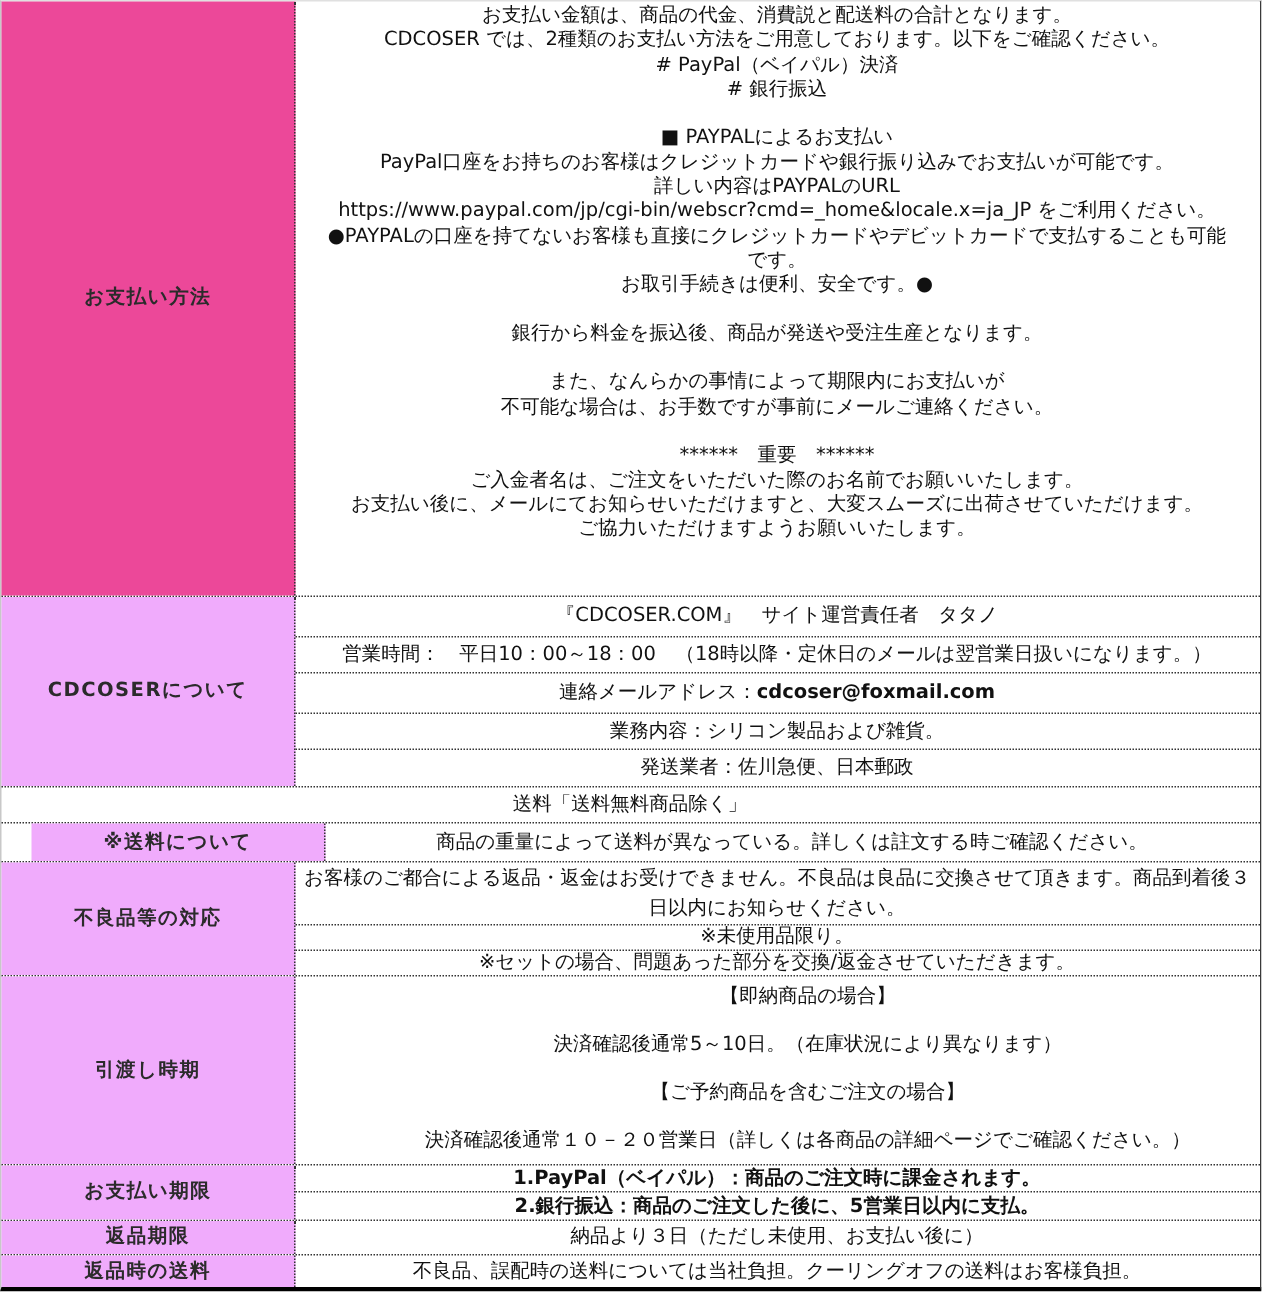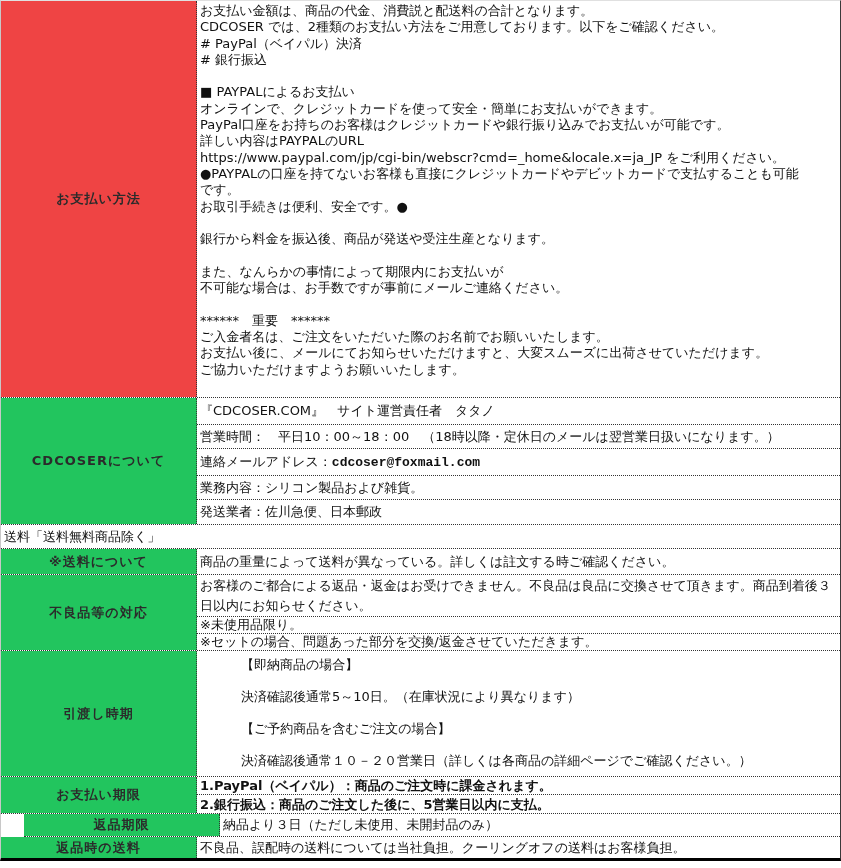--- a/index.html
+++ b/index.html
@@ -23,21 +23,21 @@
     border-bottom:1px dotted #333;
   }
   .row:last-child{border-bottom:none;}
   .label-cell{
     width:196px;
     flex:none;
     display:flex;
     align-items:center;
     justify-content:center;
     text-align:center;
-    background:#22c55e;
+    background:#f0abfc;
     border-right:1px dotted #333;
     font-weight:bold;
     color:#2b2b2b;
     letter-spacing:1px;
     line-height:16px;
     padding:0 4px;
     box-sizing:border-box;
   }
   .content-cell{
     flex:1;
@@ -46,67 +46,67 @@
     flex-direction:column;
   }
   .subrow{
     flex:1;
     display:flex;
     flex-direction:column;
     justify-content:center;
     border-bottom:1px dotted #333;
     padding:1px 4px 1px 3px;
     box-sizing:border-box;
+    text-align:center;
   }
   .subrow:last-child{border-bottom:none;}
   .line{line-height:16px;}
-  b{font-weight:bold;font-family:Liberation Mono, monospace;}
+  b{font-weight:bold;}
 
   
   .row-payment-method{min-height:396px;}
-  .row-payment-method .label-cell{background:#ef4444;}
+  .row-payment-method .label-cell{background:#ec4899;}
   .row-payment-method .subrow{justify-content:flex-start;padding-top:2px;}
   .row-payment-method .line{line-height:16.3px;}
 
   .row-about-cdcoser .subrow{min-height:24px;}
   .row-about-cdcoser .subrow:nth-child(1){min-height:27px;}
   .row-about-cdcoser .subrow:nth-child(3){min-height:27px;}
 
   .row-extra-charges{min-height:23px;}
-  .row-shipping-fee{min-height:25px;}
+  .row-shipping-fee{min-height:25px;padding-left:20px;}
 
   .row-defective-items .subrow{min-height:14px;padding-top:0;padding-bottom:1px;}
   .row-defective-items .subrow .line{line-height:14px;}
   .row-defective-items .subrow:first-child{min-height:42px;padding-top:2px;}
   .row-defective-items .subrow:first-child .line{line-height:20px;}
 
   .row-delivery-time{min-height:125px;}
   .row-delivery-time .subrow{justify-content:flex-start;padding-top:6px;padding-left:44px;}
 
   .row-payment-deadline .subrow{min-height:18px;font-weight:bold;}
   .row-payment-deadline .subrow .line{line-height:15px;}
 
-  .row-return-deadline{min-height:22px;margin-left:23px;}
+  .row-return-deadline{min-height:22px;}
   .row-return-shipping{min-height:21px;}
 </style>
 </head>
 <body>
 
 <div class="shop-table">
     <div class="row row-payment-method">
       <div class="label-cell">お支払い方法</div>
       <div class="content-cell">
         <div class="subrow">
           <div class="line">お支払い金額は、商品の代金、消費説と配送料の合計となります。</div>
           <div class="line">CDCOSER では、2種類のお支払い方法をご用意しております。以下をご確認ください。</div>
           <div class="line"># PayPal（ベイパル）決済</div>
           <div class="line"># 銀行振込</div>
           <div class="line">&nbsp;</div>
           <div class="line">■ PAYPALによるお支払い</div>
-          <div class="line">オンラインで、クレジットカードを使って安全・簡単にお支払いができます。</div>
           <div class="line">PayPal口座をお持ちのお客様はクレジットカードや銀行振り込みでお支払いが可能です。</div>
           <div class="line">詳しい内容はPAYPALのURL</div>
           <div class="line">https://www.paypal.com/jp/cgi-bin/webscr?cmd=_home&amp;locale.x=ja_JP をご利用ください。</div>
           <div class="line">●PAYPALの口座を持てないお客様も直接にクレジットカードやデビットカードで支払することも可能</div>
           <div class="line">です。</div>
           <div class="line">お取引手続きは便利、安全です。●</div>
           <div class="line">&nbsp;</div>
           <div class="line">銀行から料金を振込後、商品が発送や受注生産となります。</div>
           <div class="line">&nbsp;</div>
           <div class="line">また、なんらかの事情によって期限内にお支払いが</div>
@@ -190,21 +190,21 @@
         </div>
         <div class="subrow">
           <div class="line">2.銀行振込：商品のご注文した後に、5営業日以内に支払。</div>
         </div>
       </div>
     </div>
     <div class="row row-return-deadline">
       <div class="label-cell">返品期限</div>
       <div class="content-cell">
         <div class="subrow">
-          <div class="line">納品より３日（ただし未使用、未開封品のみ）</div>
+          <div class="line">納品より３日（ただし未使用、お支払い後に）</div>
         </div>
       </div>
     </div>
     <div class="row row-return-shipping">
       <div class="label-cell">返品時の送料</div>
       <div class="content-cell">
         <div class="subrow">
           <div class="line">不良品、誤配時の送料については当社負担。クーリングオフの送料はお客様負担。</div>
         </div>
       </div>

